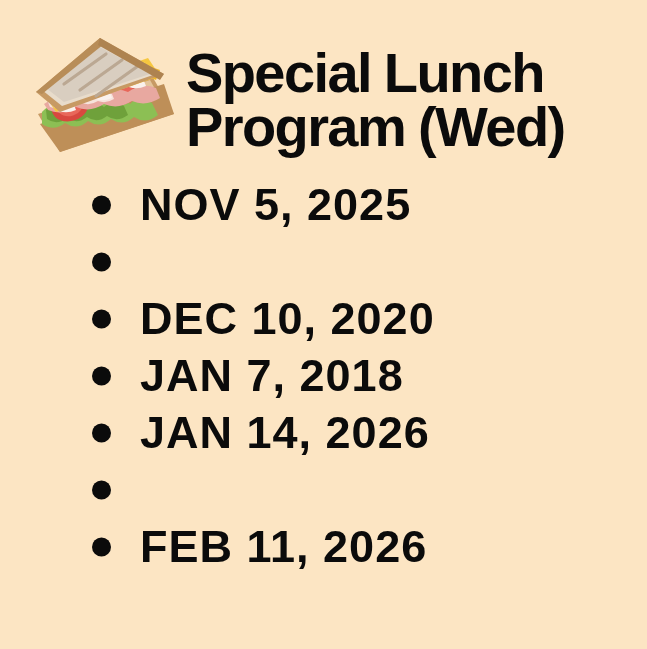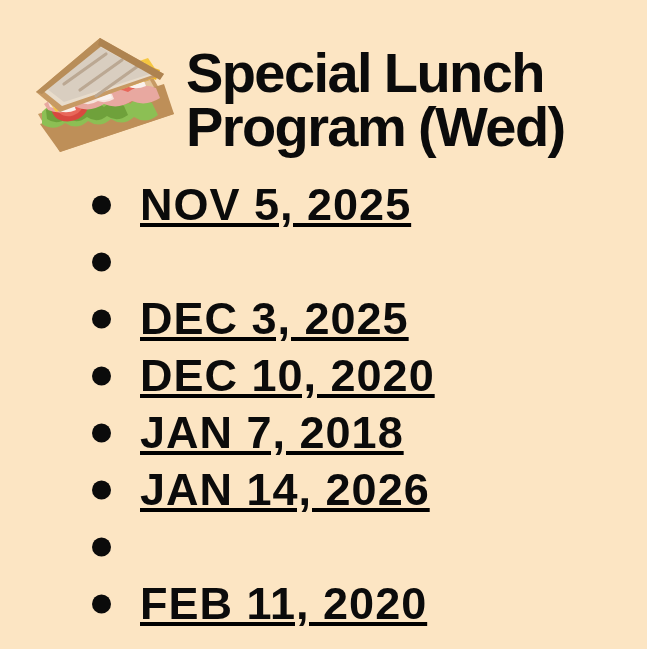--- a/index.html
+++ b/index.html
@@ -46,21 +46,20 @@
     width:647px;
     list-style:none;
     margin:0;padding:0;
   }
   .date-item{
     position:relative;
     height:57px;
     padding-left:140px;
     display:flex;
     align-items:center;
-    text-decoration:underline;
   }
   .bullet{
     position:absolute;
     left:92px;
     top:50%;
     transform:translateY(-50%);
     width:19px;height:19px;
     border-radius:50%;
     background:#0B0B0B;
   }
@@ -128,36 +127,32 @@
   <ul class="date-list">
     <li class="date-item">
       <span class="bullet"></span>
       <span class="date-text">NOV 5, 2025</span>
     </li>
     <li class="date-item">
       <span class="bullet"></span>
     </li>
     <li class="date-item">
       <span class="bullet"></span>
-      <span class="date-text">DEC 3, 2025</span>
-    </li>
-    <li class="date-item">
-      <span class="bullet"></span>
       <span class="date-text">DEC 10, 2020</span>
     </li>
     <li class="date-item">
       <span class="bullet"></span>
       <span class="date-text">JAN 7, 2018</span>
     </li>
     <li class="date-item">
       <span class="bullet"></span>
       <span class="date-text">JAN 14, 2026</span>
     </li>
     <li class="date-item">
       <span class="bullet"></span>
     </li>
     <li class="date-item">
       <span class="bullet"></span>
-      <span class="date-text">FEB 11, 2020</span>
+      <span class="date-text">FEB 11, 2026</span>
     </li>
   </ul>
 
 </div>
 
 </body></html>

